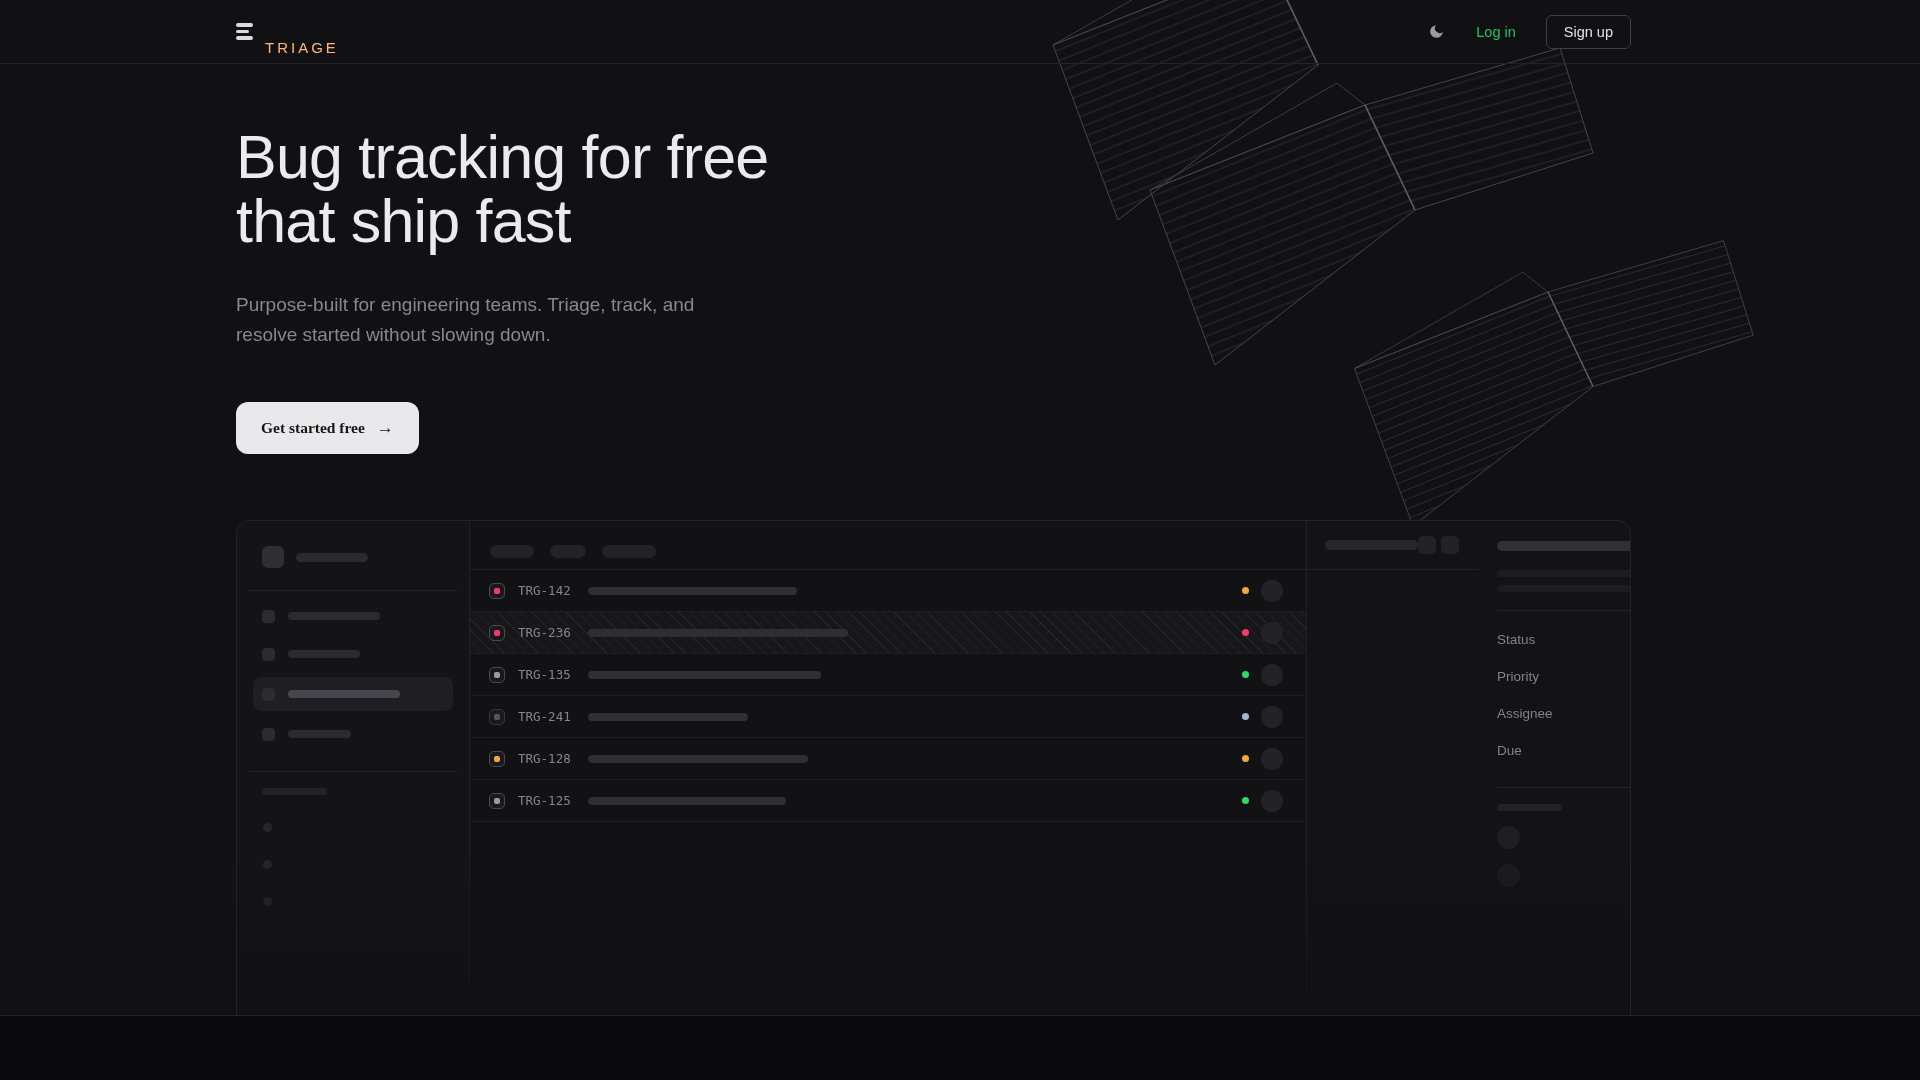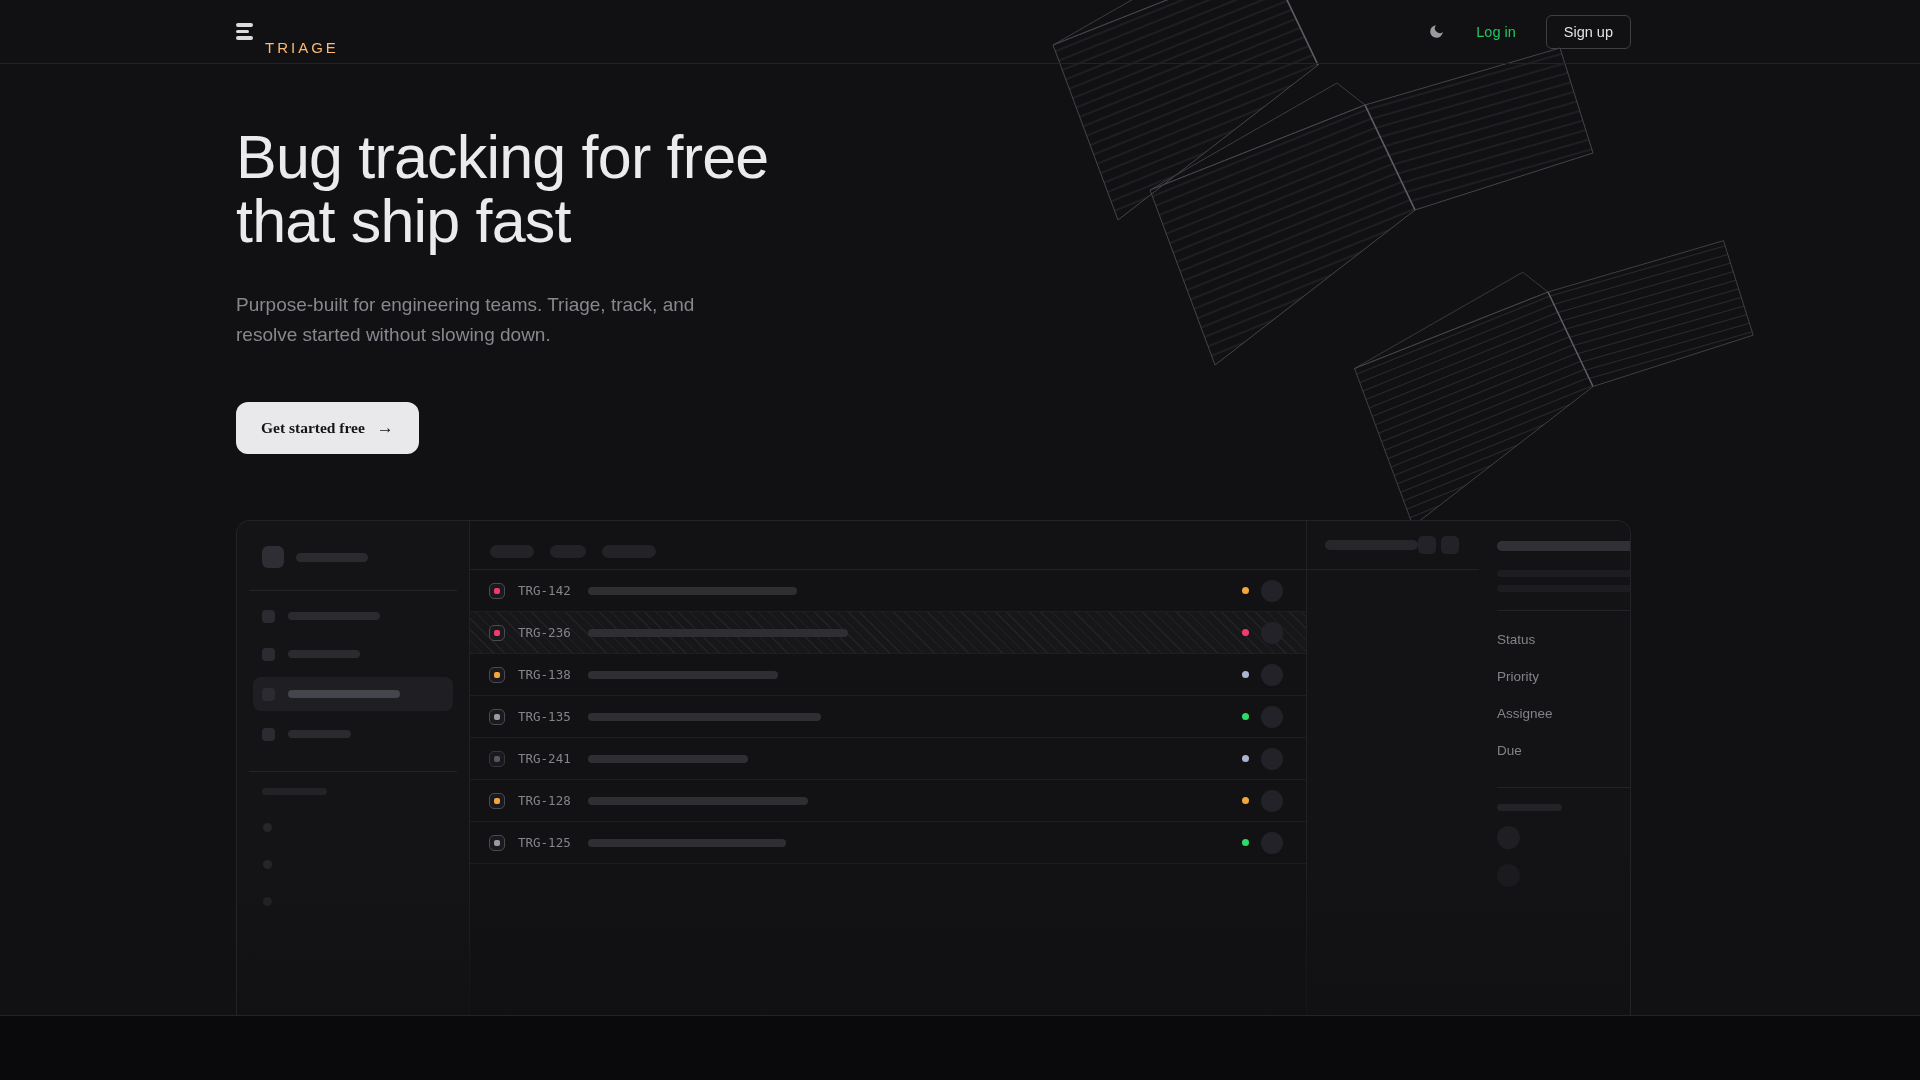--- a/index.html
+++ b/index.html
@@ -240,30 +240,20 @@
                 <div class="chip-dot" style="background: rgb(242, 58, 109);"></div>
               </div>
               <div class="issue-id">TRG-236</div>
               <div class="skel title-skel" style="width: 260px;"></div>
               <div class="row-spacer"></div>
               <div class="status-dot" style="background: rgb(242, 58, 109);"></div>
               <div class="row-avatar"></div>
             </div>
             <div class="issue-row">
               <div class="chip">
-                <div class="chip-dot" style="background: rgb(242, 166, 60);"></div>
-              </div>
-              <div class="issue-id">TRG-138</div>
-              <div class="skel title-skel" style="width: 190px;"></div>
-              <div class="row-spacer"></div>
-              <div class="status-dot" style="background: rgb(169, 182, 210);"></div>
-              <div class="row-avatar"></div>
-            </div>
-            <div class="issue-row">
-              <div class="chip">
                 <div class="chip-dot" style="background: rgb(154, 154, 163);"></div>
               </div>
               <div class="issue-id">TRG-135</div>
               <div class="skel title-skel" style="width: 233px;"></div>
               <div class="row-spacer"></div>
               <div class="status-dot" style="background: rgb(43, 221, 100);"></div>
               <div class="row-avatar"></div>
             </div>
             <div class="issue-row">
               <div class="chip dim">

